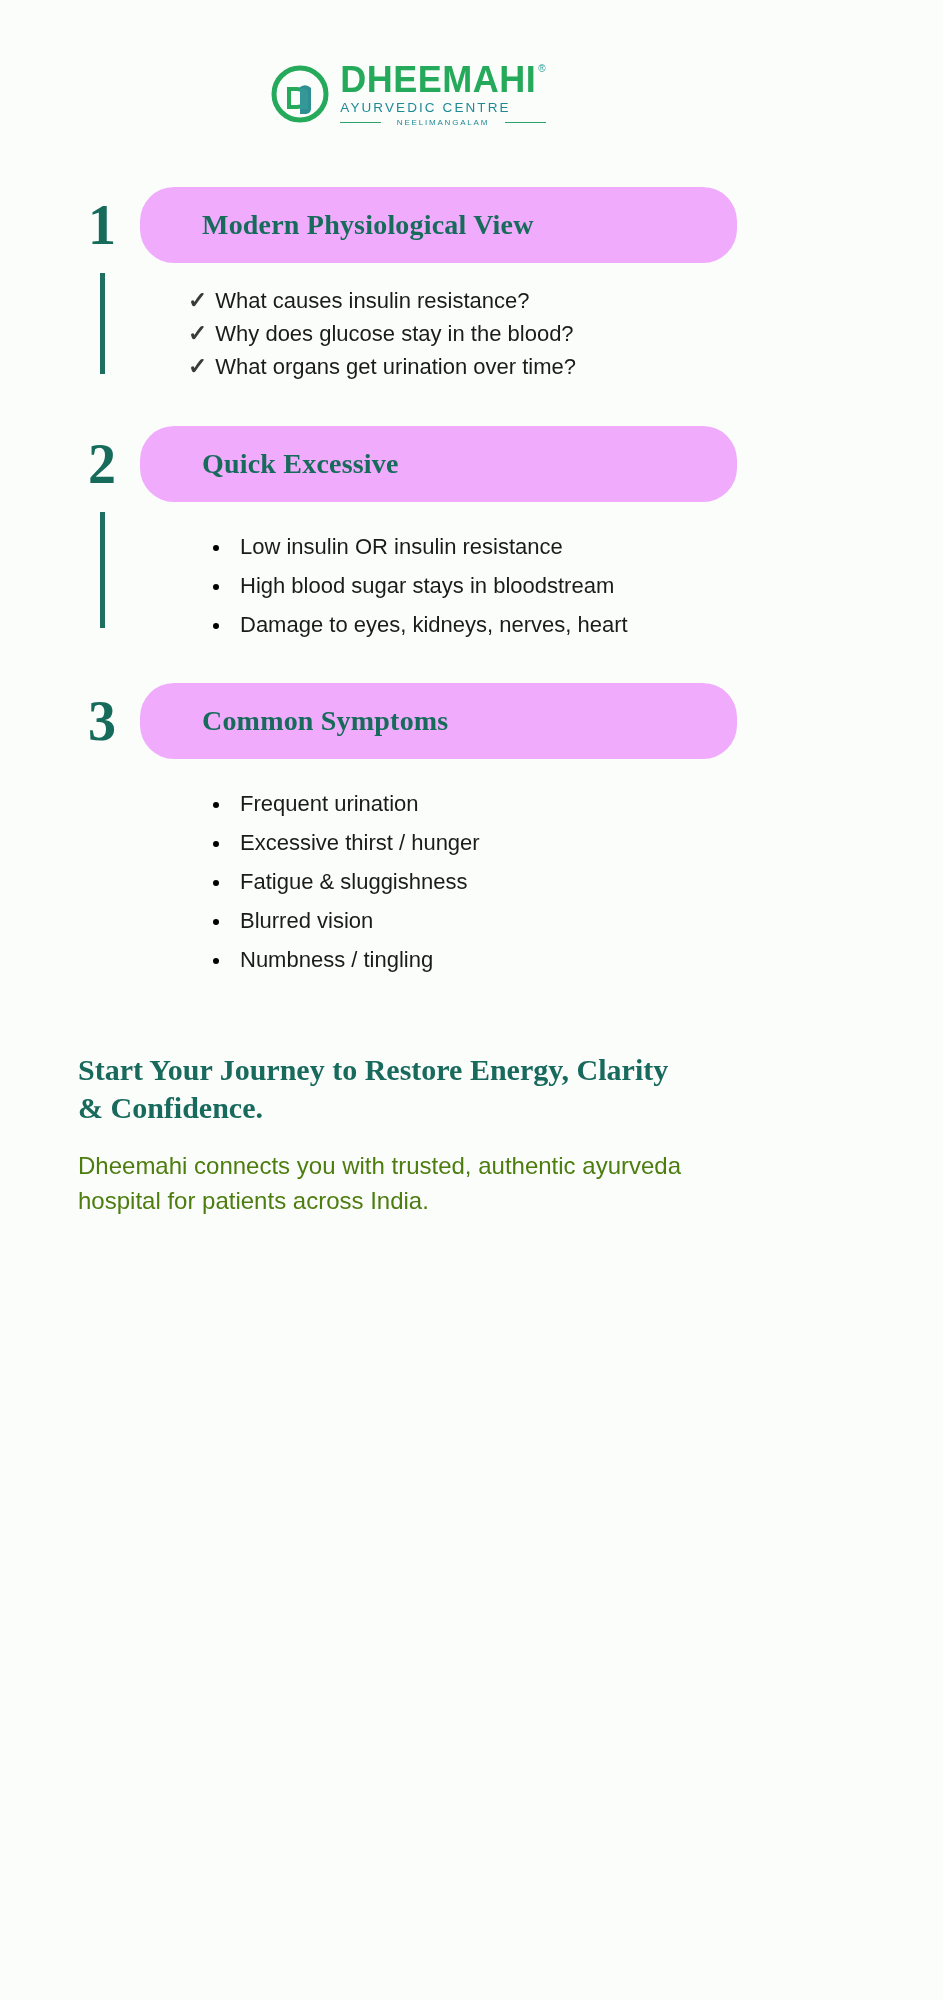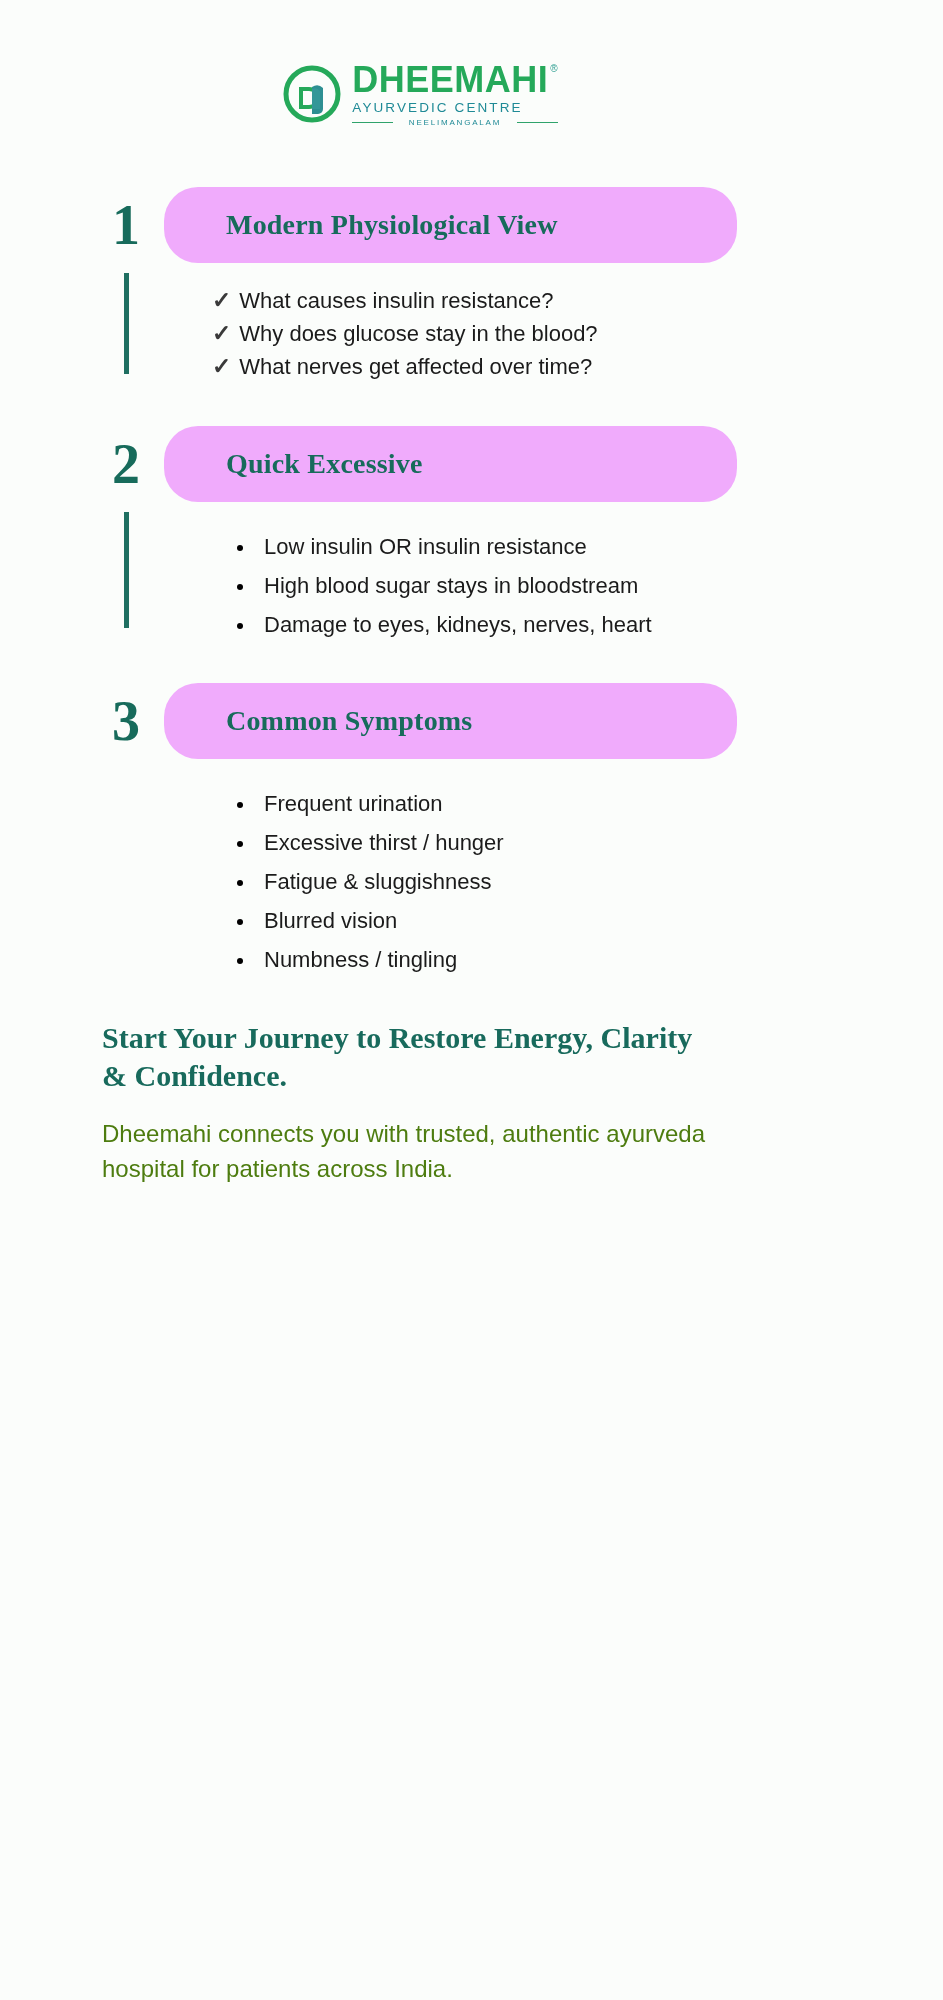--- a/index.html
+++ b/index.html
@@ -14,21 +14,20 @@
     overflow: hidden;
     position: relative;
   }
 
   .page {
     width: 815px;
     height: 2000px;
     position: relative;
     background: #fbfdfb;
     box-sizing: border-box;
-    padding-left: 24px;
   }
 
   
   .logo-wrap {
     width: 100%;
     display: flex;
     justify-content: center;
     align-items: center;
     padding-top: 62px;
   }
@@ -209,21 +208,21 @@
   .bullet-list li::marker {
     color: #000;
     font-size: 21px;
   }
 
   .gap-1 { height: 42px; }
   .gap-2 { height: 30px; }
 
   
   .cta {
-    margin-top: 48px;
+    margin-top: 80px;
     padding: 0 78px;
     box-sizing: border-box;
   }
   .cta-title {
     font-family: "Liberation Serif", serif;
     font-weight: 700;
     font-size: 30px;
     line-height: 1.27;
     color: #186a5c;
     margin: 0;
@@ -300,21 +299,21 @@
           <li>
             <span class="check-icon">✓</span>
             <span>What causes insulin resistance?</span>
           </li>
           <li>
             <span class="check-icon">✓</span>
             <span>Why does glucose stay in the blood?</span>
           </li>
           <li>
             <span class="check-icon">✓</span>
-            <span>What nerves get affected over time?</span>
+            <span>What organs get urination over time?</span>
           </li>
         </ul>
       </div>
     </div>
 
     <div class="gap-1"></div>
 
     <div class="section">
       <div class="sec-head">
         <span class="sec-num">2</span>

